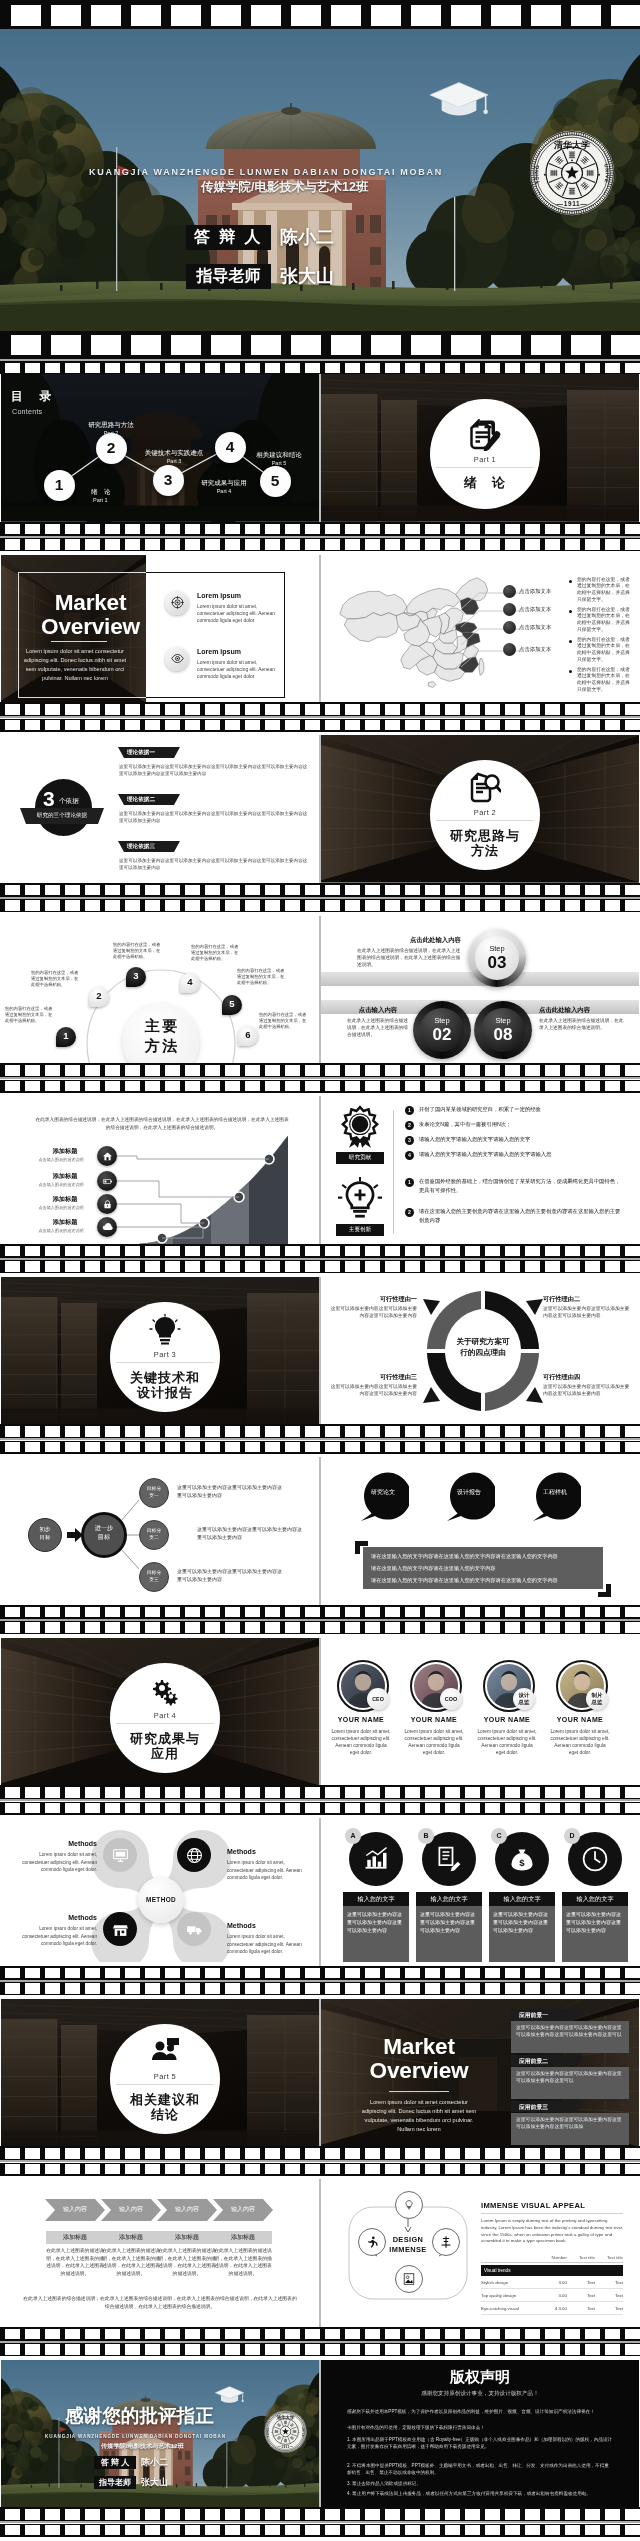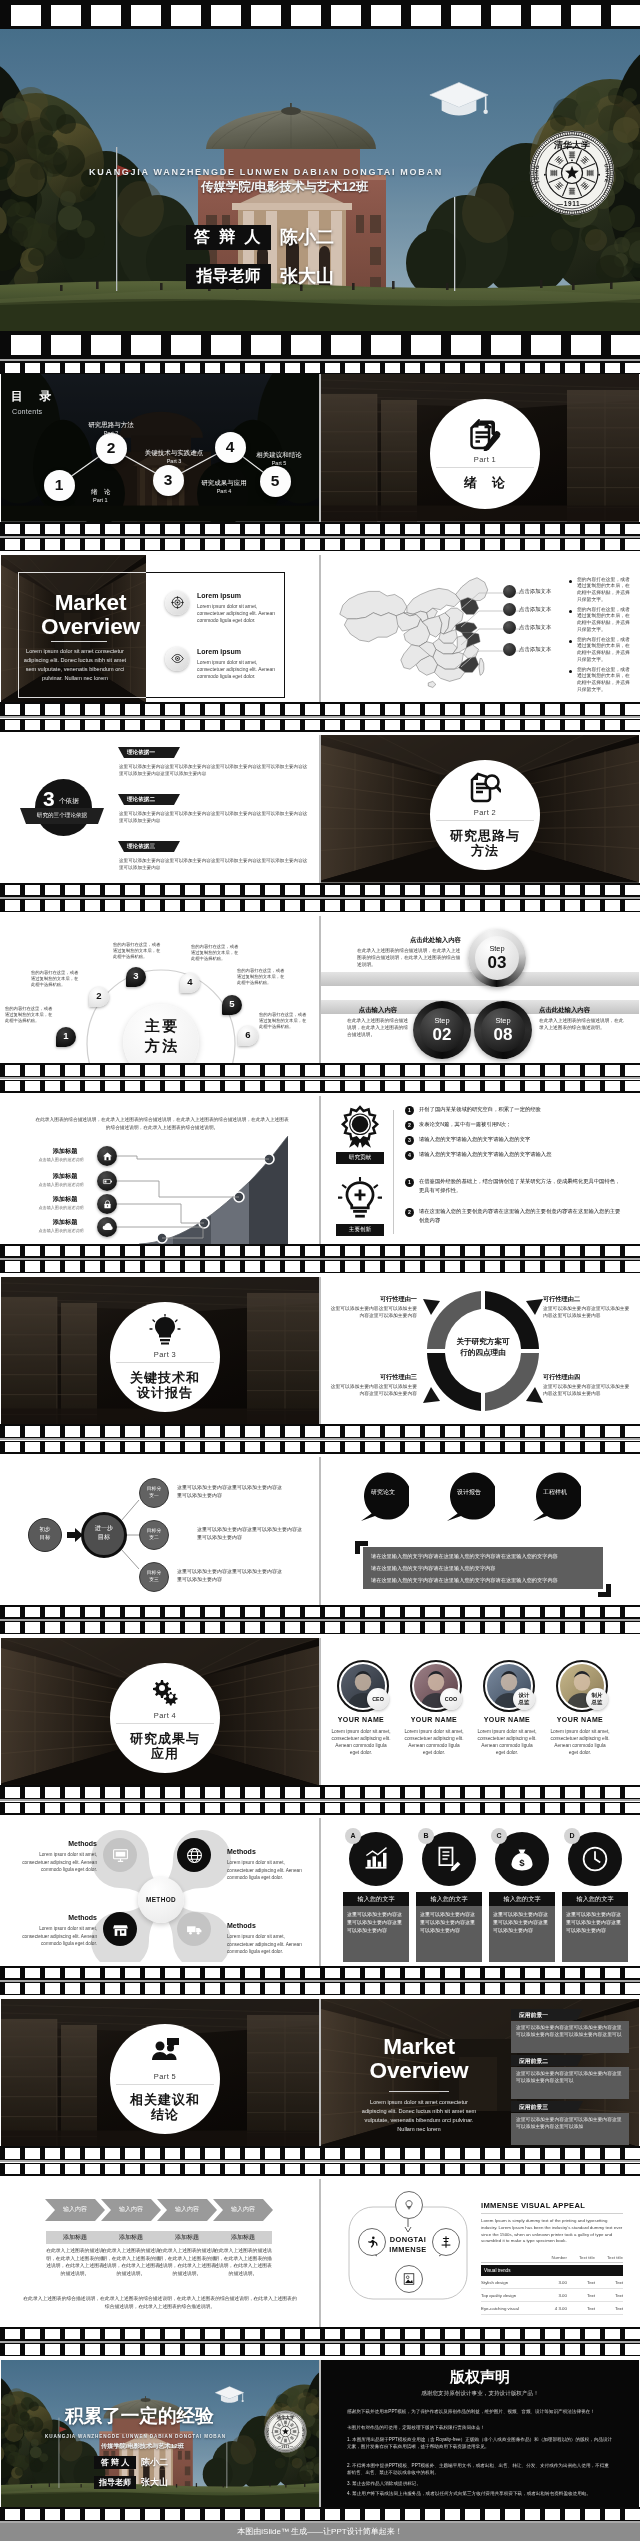--- a/index.html
+++ b/index.html
@@ -1663,21 +1663,21 @@
           <circle cx="26" cy="24" r="6" fill="none" stroke="#111" stroke-width="3"></circle>
           <path d="M14 50 L28 34 L38 44 L46 36 L50 50z" fill="#111"></path>
         </svg>
       </div>
       <div style="position:absolute;left:37px;top:49px;width:26px;height:26px;border-radius:50%;background:#fff;border:1px solid #6a6a6a;display:flex;align-items:center;justify-content:center;">
         <svg viewBox="0 0 64 64" style="width:14px;height:14px">
           <circle cx="38" cy="13" r="6" fill="#111"></circle>
           <path d="M34 22 l-10 8 -10 -2 2 6 12 2 4 -3 2 10 -8 12 5 3 10-13 1-12 8 6 2 10 6-1 -3-13z" fill="#111"></path>
         </svg>
       </div>
-      <div style="position:absolute;left:54px;top:56px;width:66px;text-align:center;font-size:7.4px;font-weight:bold;color:#111;letter-spacing:.4px;">DONGTAI</div>
+      <div style="position:absolute;left:54px;top:56px;width:66px;text-align:center;font-size:7.4px;font-weight:bold;color:#111;letter-spacing:.4px;">DESIGN</div>
       <div style="position:absolute;left:54px;top:66px;width:66px;text-align:center;font-size:7.4px;font-weight:bold;color:#111;letter-spacing:.4px;">IMMENSE</div>
       <div style="position:absolute;left:160px;top:22px;font-size:7.6px;font-weight:bold;color:#111;letter-spacing:.3px;">IMMENSE  VISUAL  APPEAL</div>
       <div style="position:absolute;left:160px;top:34px;width:142px;height:0.8px;background:#d0d0d0;"></div>
       <div style="position:absolute;left:160px;top:39px;width:142px;font-size:4.4px;line-height:6.6px;color:#444;">Lorem Ipsum is simply dummy text of the printing and typesetting industry. Lorem Ipsum has been the industry's standard dummy text ever since the 1500s, when an unknown printer took a galley of type and scrambled it to make a type specimen book.</div>
       <div style="position:absolute;left:160px;top:76px;width:142px;">
         <div style="display:flex;font-size:4.4px;color:#555;border-bottom:0.8px solid #ccc;padding-bottom:2px;">
           <div style="width:58px;text-align:left;"></div>
           <div style="width:28px;text-align:right;">Number</div>
           <div style="width:28px;text-align:right;">Text title</div>
           <div style="width:28px;text-align:right;">Text title</div>
@@ -1918,21 +1918,21 @@
  <rect x="60" y="256" width="2.6" height="6"></rect>
             <rect x="610" y="253" width="2.6" height="7"></rect>
 </g>
 
 <rect x="454" y="168" width="1.3" height="94" fill="#d6dadc"></rect>
 <rect x="116" y="118" width="1.3" height="144" fill="#c4cacc"></rect>
 <path d="M117.3 124 l0 24 l15 -6 l-15 -6" fill="#a93a30" opacity="0.9"></path>
 <rect x="0" y="0" width="640" height="302" fill="#101820" opacity="0.06"></rect>
 </svg>
       </div>
-      <div style="position:absolute;left:64px;top:43px;font-size:18.6px;font-weight:bold;color:#fff;text-shadow:0 1px 3px rgba(0,0,0,.5);white-space:nowrap;">积累了一定的经验</div>
+      <div style="position:absolute;left:64px;top:43px;font-size:18.6px;font-weight:bold;color:#fff;text-shadow:0 1px 3px rgba(0,0,0,.5);white-space:nowrap;">感谢您的批评指正</div>
       <div style="position:absolute;left:44px;top:74px;font-size:4.6px;font-weight:bold;color:#e6ebef;letter-spacing:.88px;white-space:nowrap;text-shadow:0 1px 2px rgba(0,0,0,.5);">KUANGJIA WANZHENGDE LUNWEN DABIAN DONGTAI MOBAN</div>
       <div style="position:absolute;left:100px;top:82px;font-size:6.2px;font-weight:bold;color:#eef2f4;white-space:nowrap;text-shadow:0 1px 2px rgba(0,0,0,.5);">传媒学院/电影技术与艺术12班</div>
       <div style="position:absolute;left:93px;top:96px;width:42px;text-align:center;background:#0e0e0e;color:#fff;font-size:8px;font-weight:bold;padding:1px 0;"><span>答 辩 人</span></div>
       <div style="position:absolute;left:140px;top:96px;font-size:9px;font-weight:bold;color:#fff;text-shadow:0 1px 2px rgba(0,0,0,.55);">陈小二</div>
       <div style="position:absolute;left:93px;top:116px;width:42px;text-align:center;background:#0e0e0e;color:#fff;font-size:8px;font-weight:bold;padding:1px 0;"><span>指导老师</span></div>
       <div style="position:absolute;left:140px;top:116px;font-size:9px;font-weight:bold;color:#fff;text-shadow:0 1px 2px rgba(0,0,0,.55);">张大山</div>
       <div style="position:absolute;left:213px;top:26px;"><svg viewBox="0 0 100 62" width="31" height="19">
 <path d="M50 2 L97 22 L50 42 L3 22 Z" fill="#f2f4f6"></path>
 <path d="M50 2 L97 22 L50 42 L3 22 Z" fill="none" stroke="#d8dde1" stroke-width="1"></path>
 <path d="M22 30 L22 47 C22 47 34 55 50 55 C66 55 78 47 78 47 L78 30 L50 42 Z" fill="#e4e9ed"></path>
@@ -3008,21 +3008,20 @@
 <div class="vsep" style="left:319.4px;top:735.40px;height:147.5px"></div>
 <div class="vsep" style="left:319.4px;top:915.90px;height:147.5px"></div>
 <div class="vsep" style="left:319.4px;top:1096.40px;height:147.5px"></div>
 <div class="vsep" style="left:319.4px;top:1276.90px;height:147.5px"></div>
 <div class="vsep" style="left:319.4px;top:1457.40px;height:147.5px"></div>
 <div class="vsep" style="left:319.4px;top:1637.90px;height:147.5px"></div>
 <div class="vsep" style="left:319.4px;top:1818.40px;height:147.5px"></div>
 <div class="vsep" style="left:319.4px;top:1998.90px;height:147.5px"></div>
 <div class="vsep" style="left:319.4px;top:2179.40px;height:147.5px"></div>
 <div class="vsep" style="left:319.4px;top:2359.90px;height:147.5px"></div>
-<div class="footerbar" style="top:2523px;"><span>本图由iSlide™ 生成——让PPT设计简单起来！</span></div>
 <div class="film" style="top:0.00px;height:28.50px">
       <i class="hole" style="left:11.00px;top:5.20px;width:30.40px;height:20.60px"></i>
       <i class="hole" style="left:51.00px;top:5.20px;width:30.40px;height:20.60px"></i>
       <i class="hole" style="left:91.00px;top:5.20px;width:30.40px;height:20.60px"></i>
       <i class="hole" style="left:131.00px;top:5.20px;width:30.40px;height:20.60px"></i>
       <i class="hole" style="left:171.00px;top:5.20px;width:30.40px;height:20.60px"></i>
       <i class="hole" style="left:211.00px;top:5.20px;width:30.40px;height:20.60px"></i>
       <i class="hole" style="left:251.00px;top:5.20px;width:30.40px;height:20.60px"></i>
       <i class="hole" style="left:291.00px;top:5.20px;width:30.40px;height:20.60px"></i>
       <i class="hole" style="left:331.00px;top:5.20px;width:30.40px;height:20.60px"></i>

